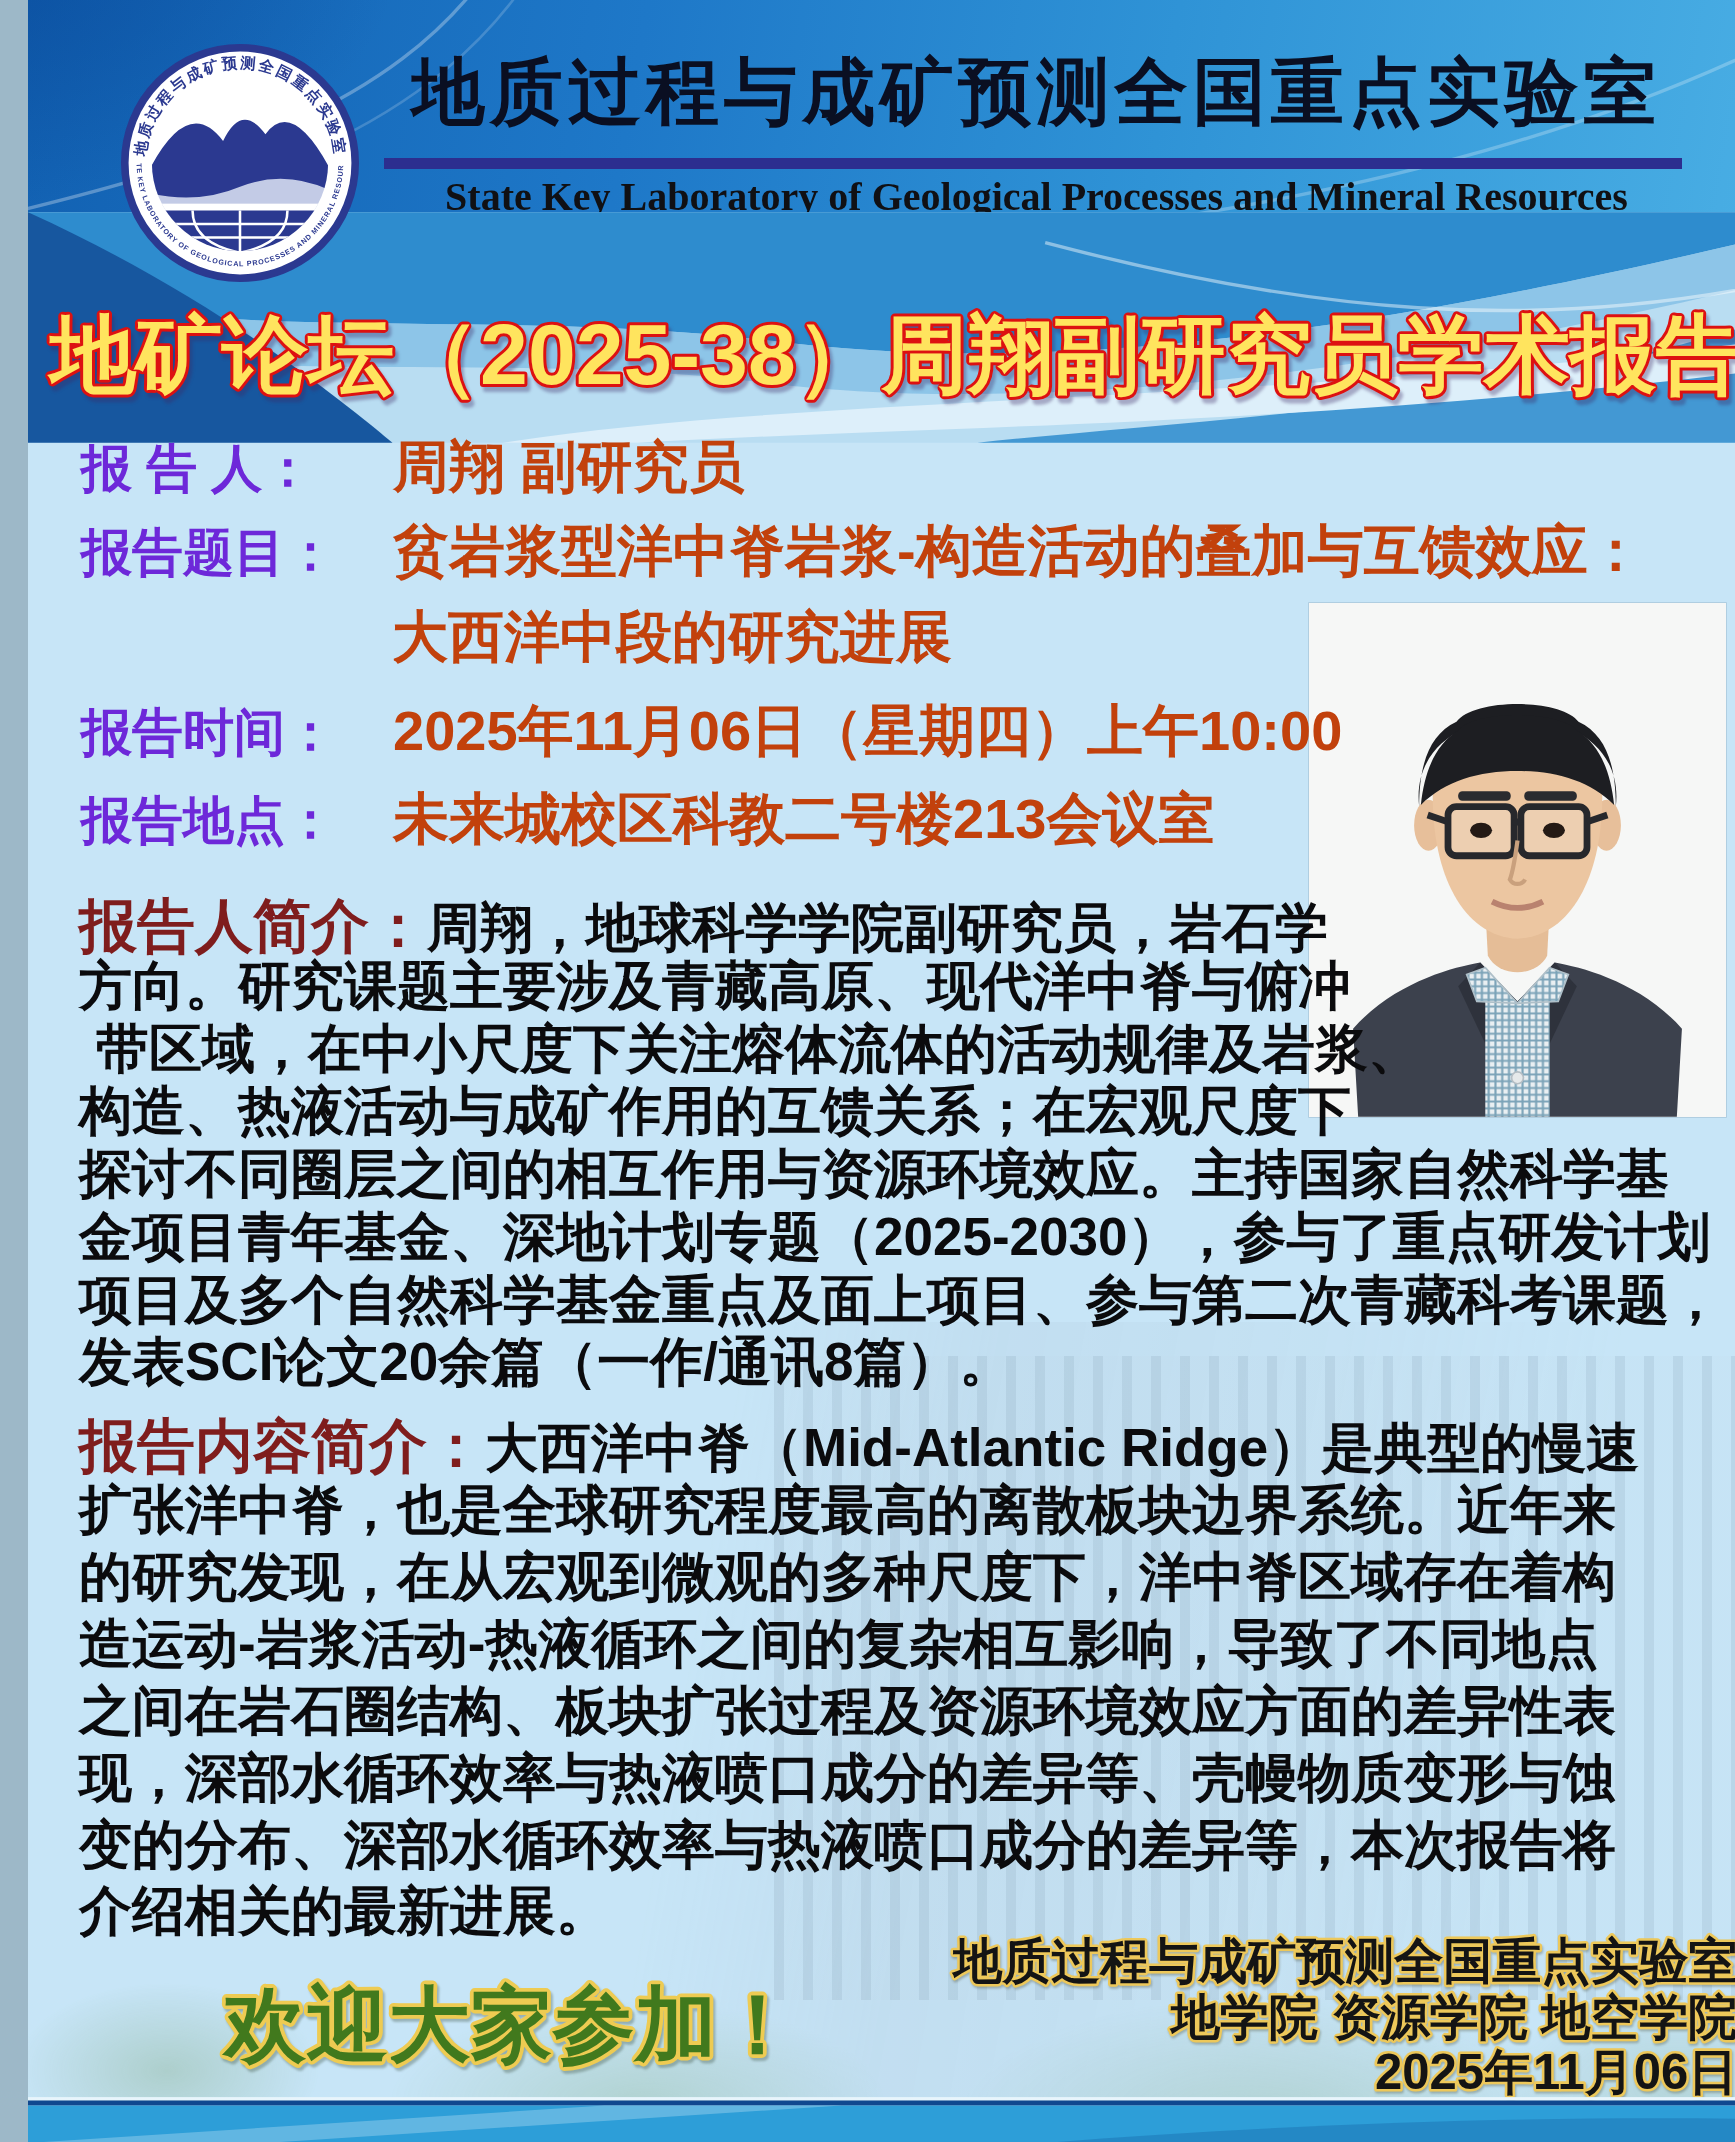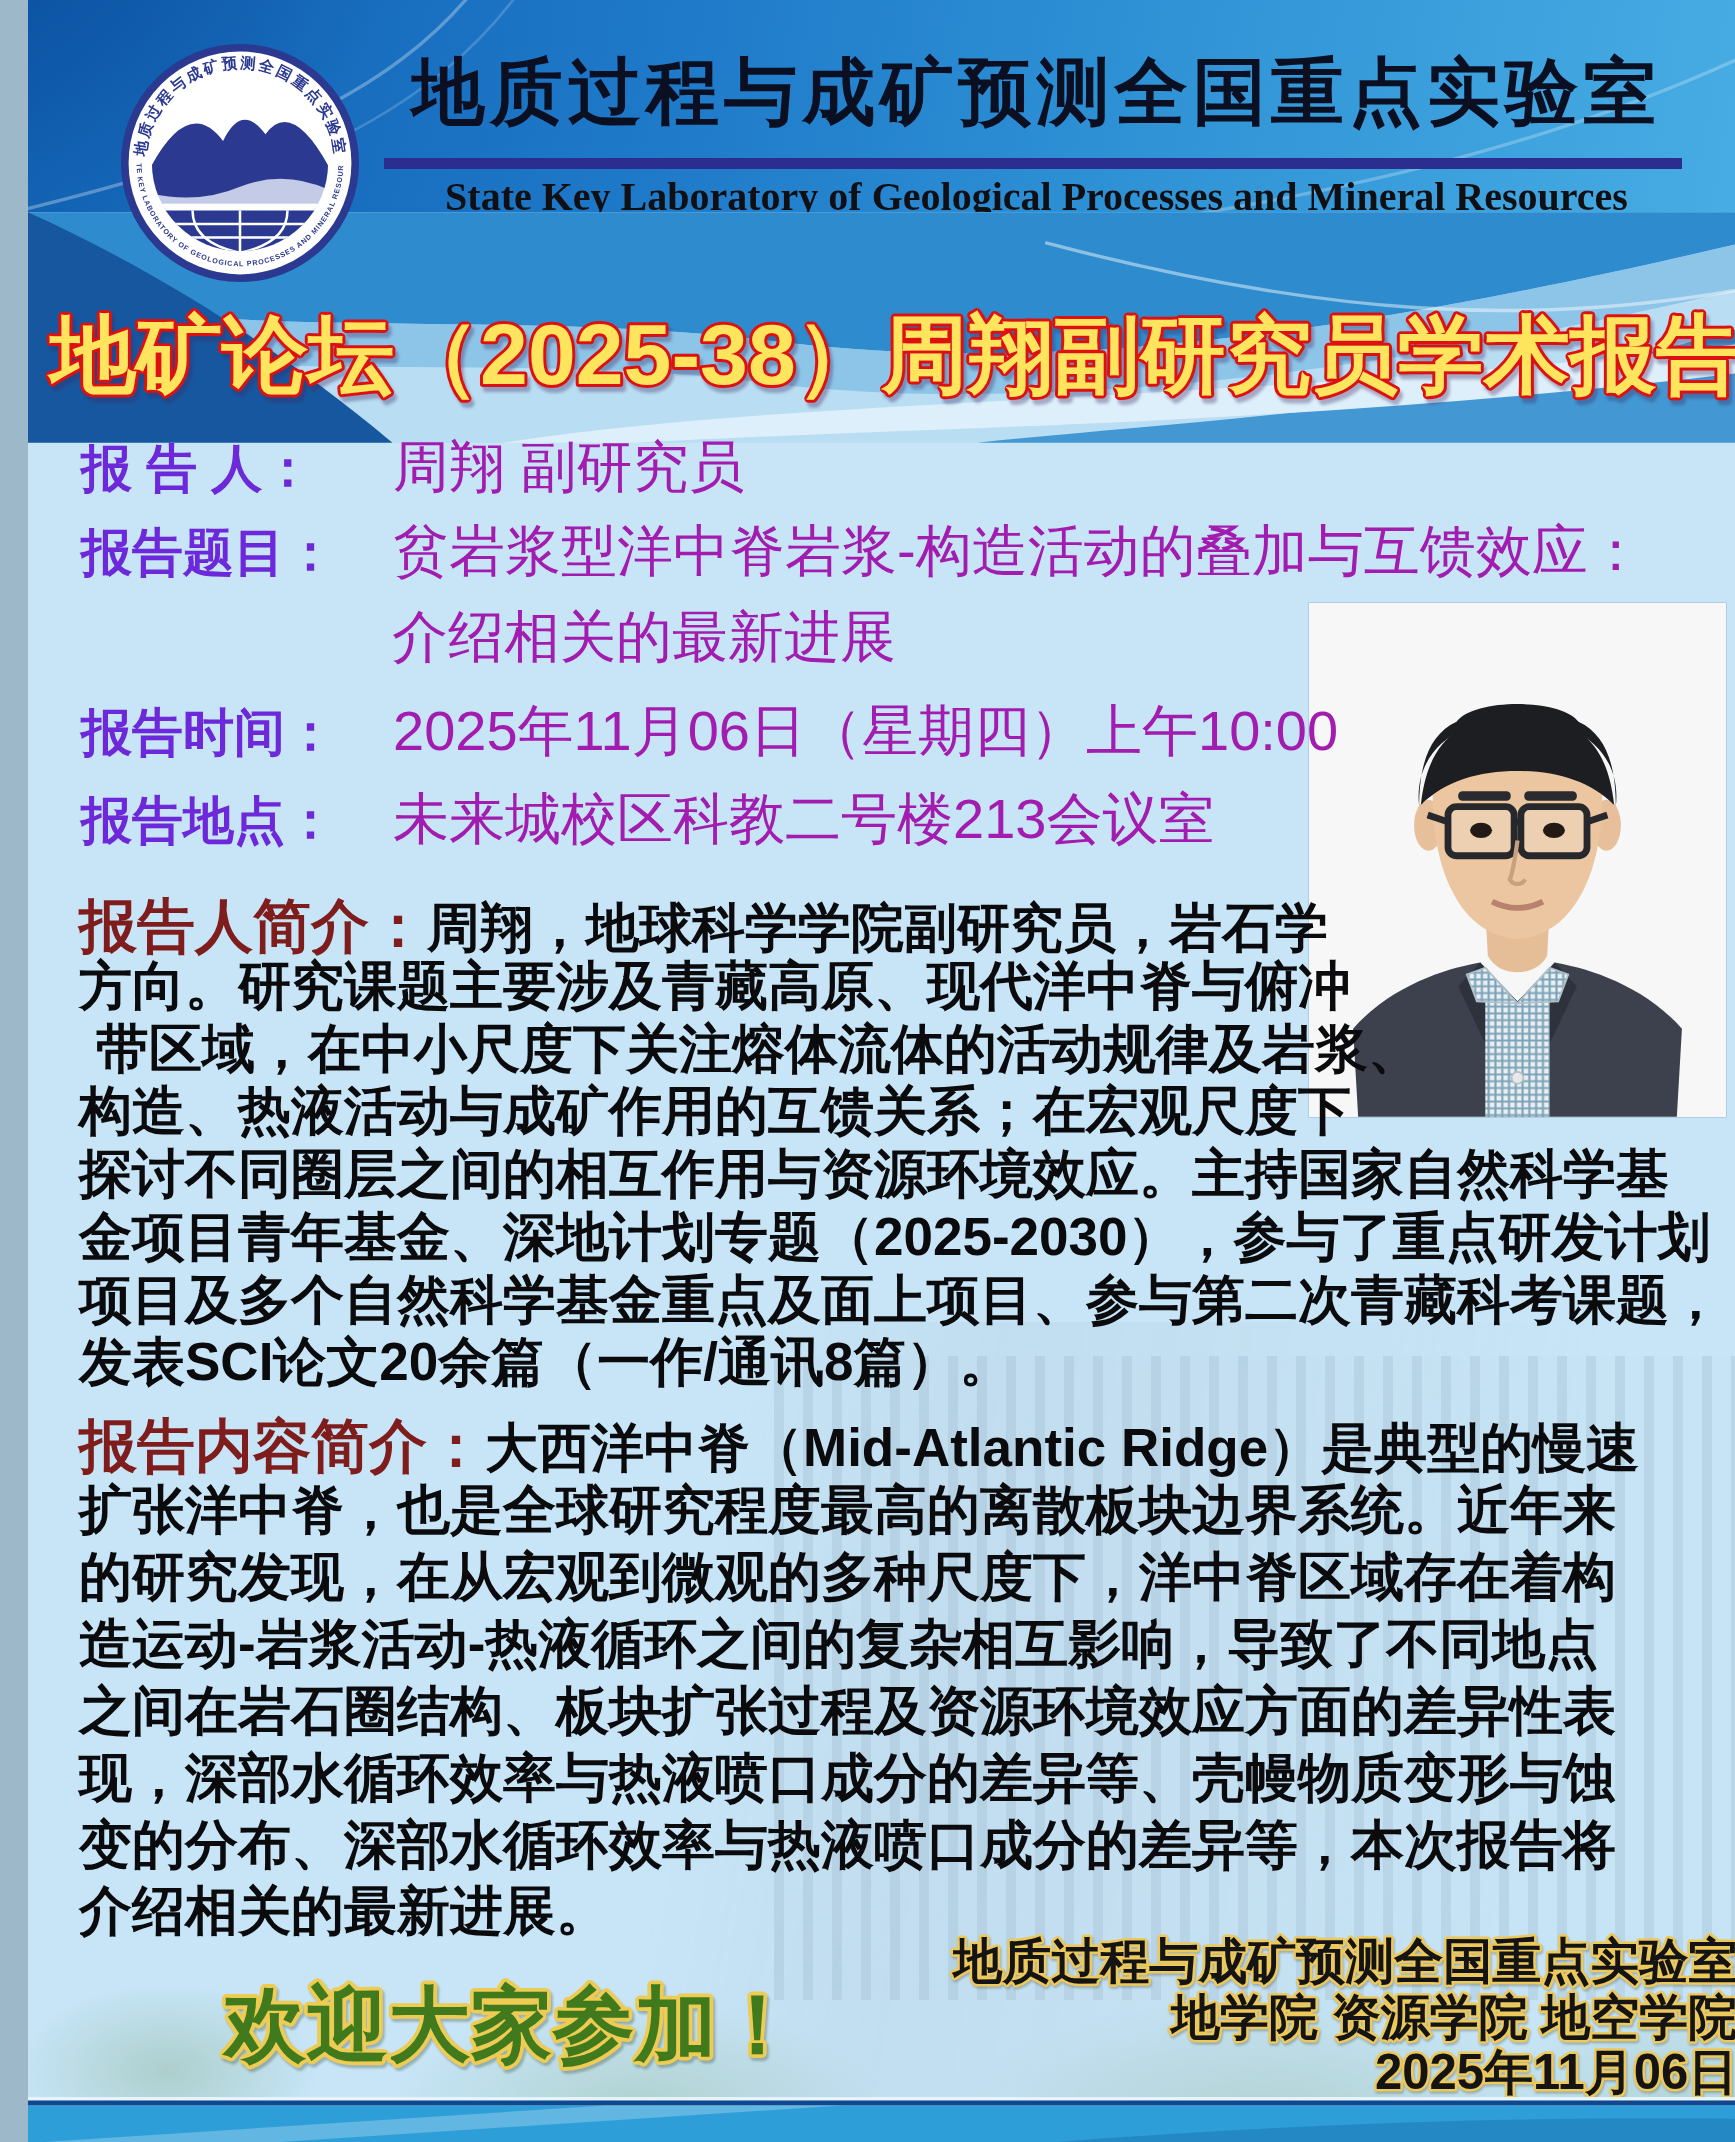--- a/index.html
+++ b/index.html
@@ -26,21 +26,21 @@
   .header-divider{left:356px;top:158px;width:1298px;height:11px;background:#2c2e8f;}
   .header-en{
     left:339px;top:173px;width:1339px;text-align:center;
     font-family:"Liberation Serif","DejaVu Serif",serif;
     font-size:40px;font-weight:600;color:#101014;white-space:nowrap;
   }
 
   
   .info-row{white-space:nowrap;}
   .ilabel{display:inline-block;min-width:312px;font-size:51px;line-height:61px;color:#6d28d9;font-weight:800;white-space:pre;}
-  .ival{font-size:56px;line-height:61px;color:#a21caf;font-weight:400;}
+  .ival{font-size:56px;line-height:61px;color:#c2410c;font-weight:700;}
 
   
   .para{font-size:53px;font-weight:700;color:#0b0b0d;white-space:nowrap;}
   .plabel{font-size:58px;color:#7f1d1d;font-weight:700;}
 
   
   .campus{
     left:0;top:1322px;width:1736px;height:780px;opacity:.45;pointer-events:none;
     background:
       radial-gradient(220px 127px at 8% 96%, rgba(95,140,75,.55), transparent 70%),
@@ -164,21 +164,21 @@
     </svg>
   </div>
 
   <div class="abs info-row" style="left:53px;top:436px">
     <span class="ilabel">报 告 人：</span><span class="ival">周翔 副研究员</span>
   </div>
 
   <div class="abs info-row" style="left:53px;top:520px">
     <span class="ilabel">报告题目：</span><span class="ival">贫岩浆型洋中脊岩浆-构造活动的叠加与互馈效应：</span>
   </div>
-  <div class="abs ival" style="left:364px;top:606px;white-space:nowrap">介绍相关的最新进展</div>
+  <div class="abs ival" style="left:364px;top:606px;white-space:nowrap">大西洋中段的研究进展</div>
 
   <div class="abs info-row" style="left:53px;top:700px">
     <span class="ilabel">报告时间：</span><span class="ival">2025年11月06日（星期四）上午10:00</span>
   </div>
 
   <div class="abs info-row" style="left:53px;top:788px">
     <span class="ilabel">报告地点：</span><span class="ival">未来城校区科教二号楼213会议室</span>
   </div>
 
   <div class="abs para" style="left:51px;top:888px">

